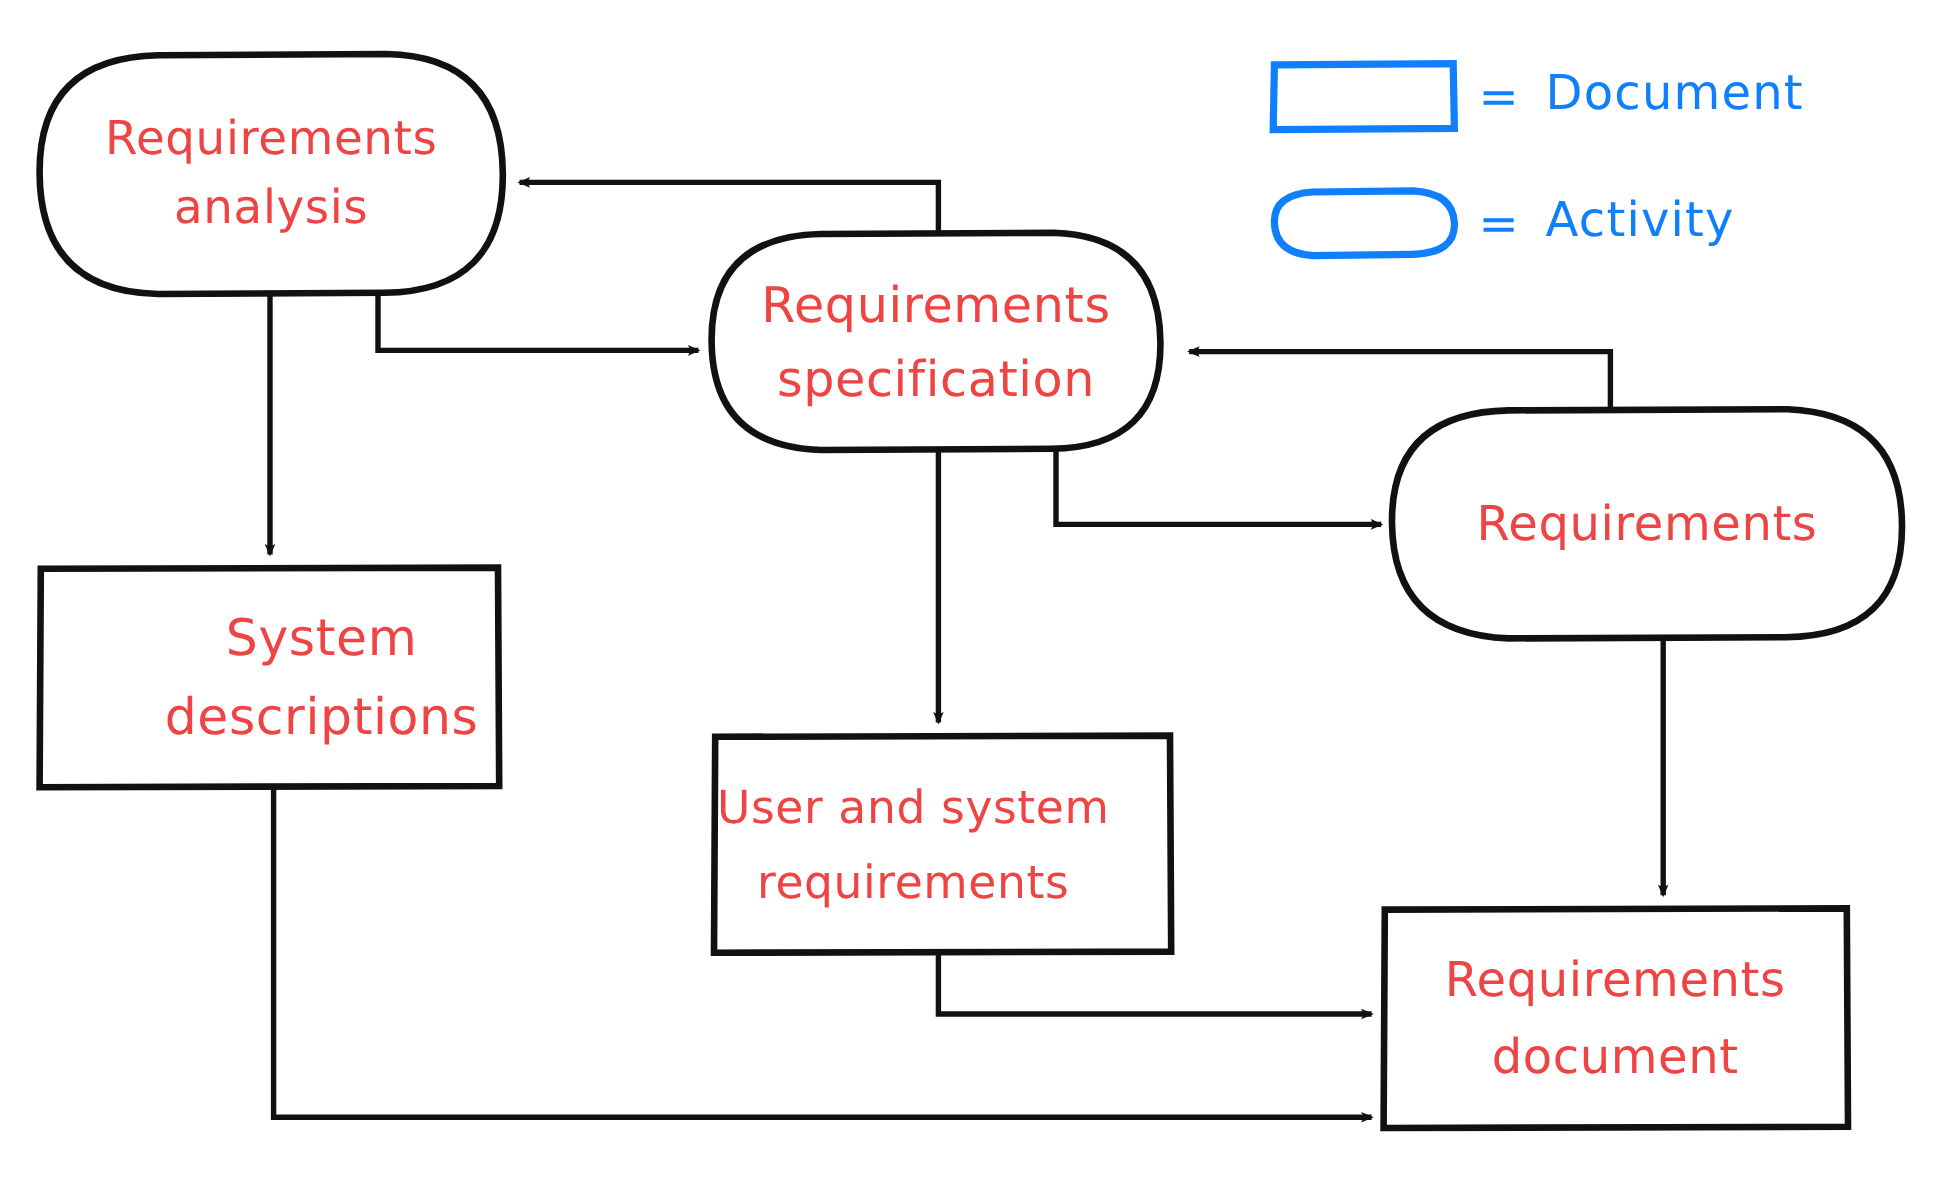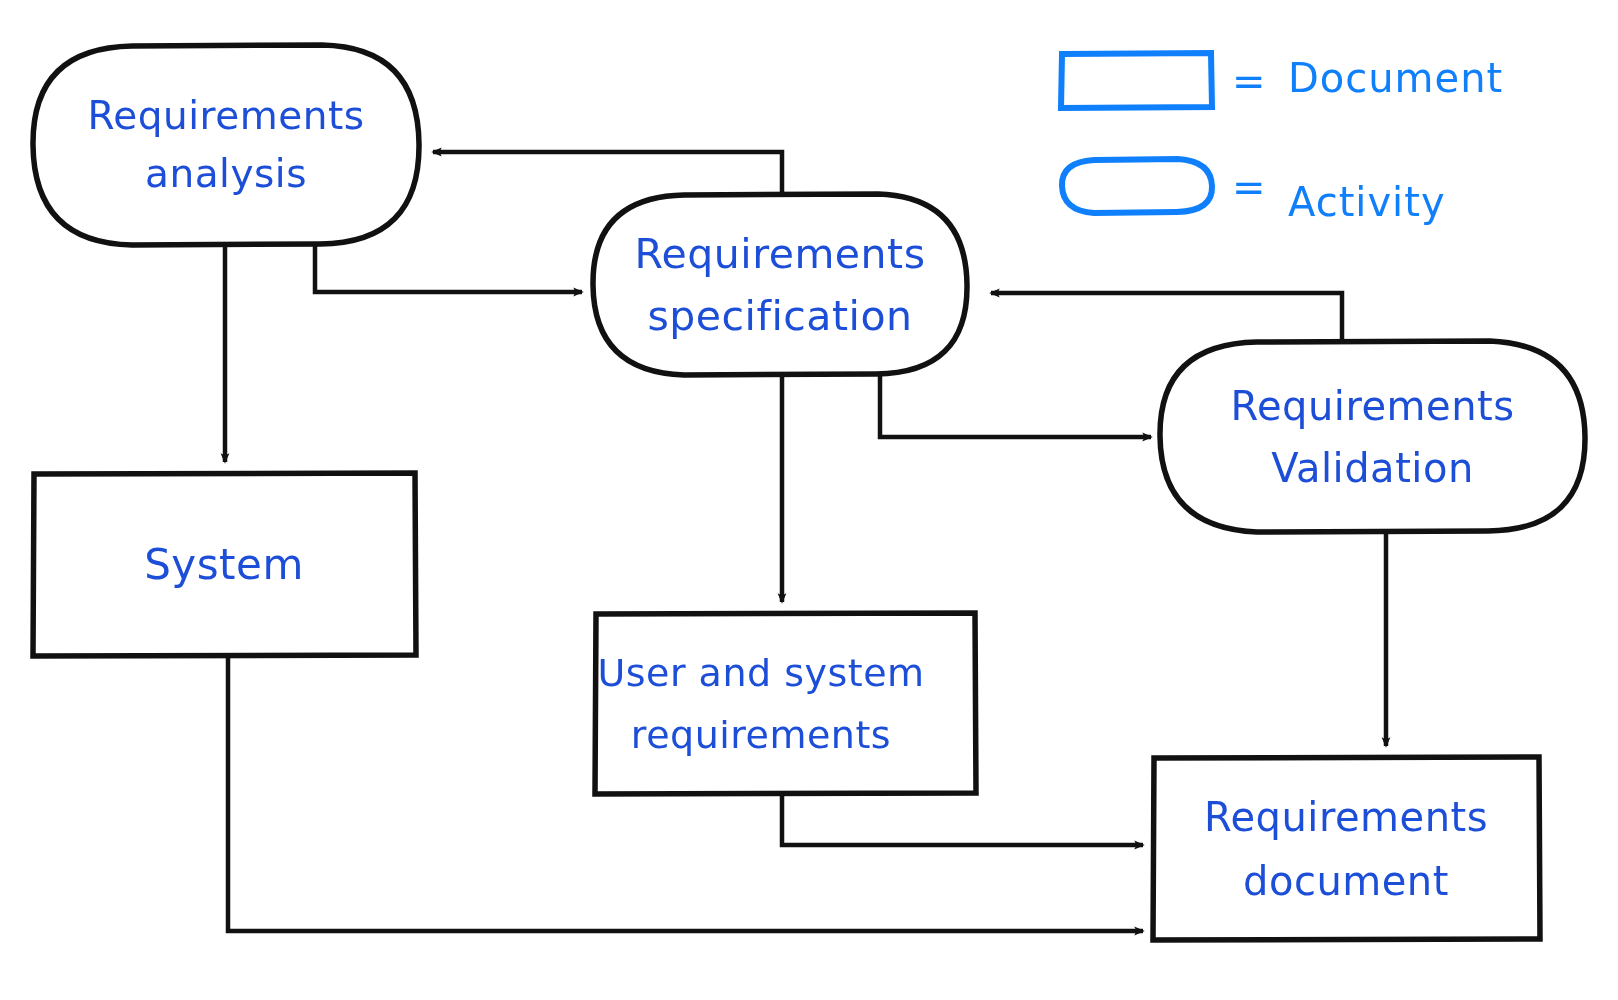--- a/index.html
+++ b/index.html
@@ -25,21 +25,21 @@
     height: 1000px;
   }
   .node-label {
     position: absolute;
     display: flex;
     flex-direction: column;
     align-items: center;
     justify-content: center;
     text-align: left;
     pointer-events: none;
-    color: #1d4ed8;
+    color: #ef4444;
     font-family: "DejaVu Sans", sans-serif;
     letter-spacing: 0.5px;
   }
   .node-label .line {
     display: block;
     white-space: nowrap;
   }
   .legend-text {
     position: absolute;
     color: #0f7ffc;
@@ -107,36 +107,36 @@
     <span class="line">analysis</span>
   </div>
 
   <div class="node-label" style="left:592px; top:194px; width:376px; height:181px; font-size:41px; line-height:62px;">
     <span class="line">Requirements</span>
     <span class="line">specification</span>
   </div>
 
   <div class="node-label" style="left:1160px; top:341px; width:425px; height:191px; font-size:40px; line-height:62px;">
     <span class="line">Requirements</span>
-    <span class="line">Validation</span>
   </div>
 
-  <div class="node-label" style="left:32px; top:473px; width:384px; height:183px; font-size:42px; line-height:66px;">
+  <div class="node-label" style="left:32px; top:473px; width:384px; height:183px; font-size:42px; line-height:66px;padding-left:44px;">
     <span class="line">System</span>
+    <span class="line">descriptions</span>
   </div>
 
   <div class="node-label" style="left:570px; top:613px; width:382px; height:181px; font-size:38px; line-height:62px;">
     <span class="line">User and system</span>
     <span class="line">requirements</span>
   </div>
 
   <div class="node-label" style="left:1152px; top:757px; width:388px; height:183px; font-size:40px; line-height:64px;">
     <span class="line">Requirements</span>
     <span class="line">document</span>
   </div>
 
   <div class="legend-eq" style="left:1232px; top:58px;">=</div>
   <div class="legend-text" style="left:1288px; top:55px;">Document</div>
 
   <div class="legend-eq" style="left:1232px; top:164px;">=</div>
-  <div class="legend-text" style="left:1288px; top:179px;">Activity</div>
+  <div class="legend-text" style="left:1288px; top:161px;">Activity</div>
 
 </div>
 
 </body></html>

